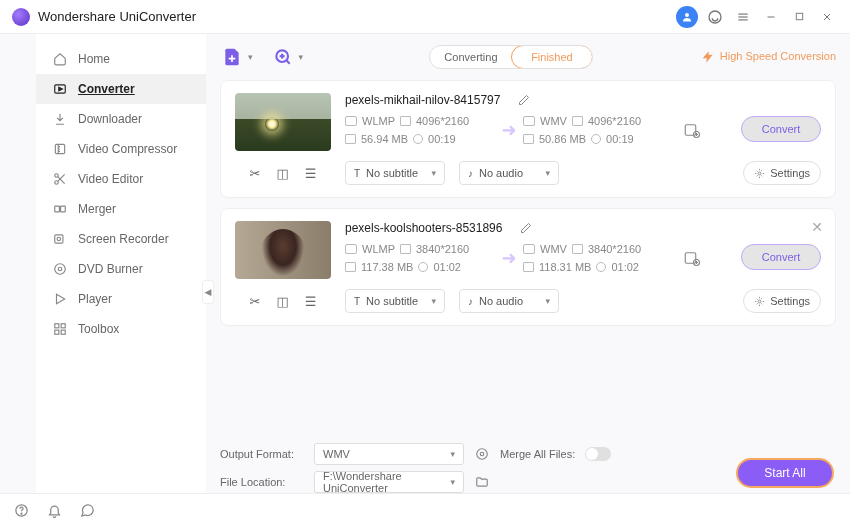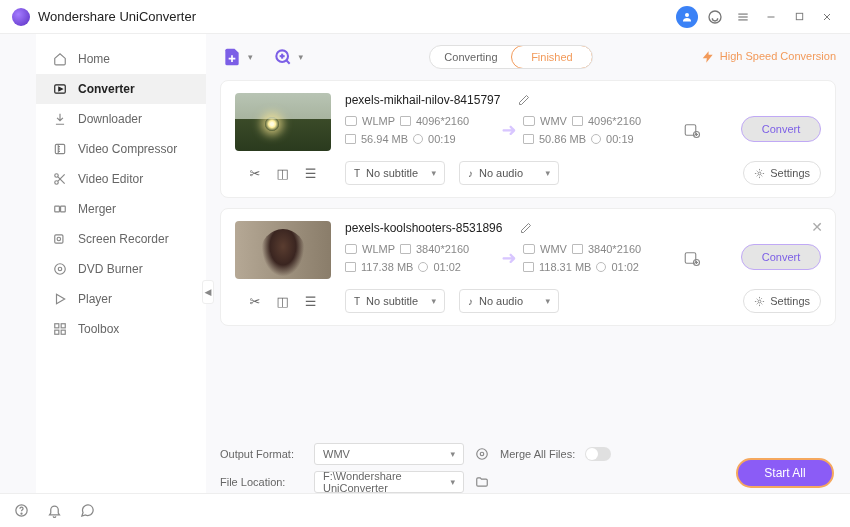--- a/index.html
+++ b/index.html
@@ -6,21 +6,21 @@
 body { width: 850px; height: 527px; background: #f9f9fb; overflow: hidden; color: #333; font-size: 12px; }
 .titlebar { height: 34px; display: flex; align-items: center; padding: 0 12px; background: #fff; border-bottom: 1px solid #eee; }
 .logo { width: 18px; height: 18px; border-radius: 50%; background: radial-gradient(circle at 35% 35%, #a47cff, #5a2fc2); margin-right: 8px; }
 .titlebar .title { font-size: 13px; font-weight: 500; color: #222; }
 .titlebar .sp { flex: 1; }
 .titlebar .tbtn { width: 22px; height: 22px; display: flex; align-items: center; justify-content: center; color: #666; margin-left: 6px; cursor: pointer; }
 .avatar { width: 22px; height: 22px; border-radius: 50%; background: #3b82f6; display: flex; align-items: center; justify-content: center; margin-left: 6px; }
 .shell { display: flex; height: 459px; margin-left: 36px; }
 .sidebar { width: 170px; background: #fff; padding-top: 10px; position: relative; }
 .si { display: flex; align-items: center; height: 30px; padding: 0 16px; color: #666; cursor: pointer; font-size: 12px; gap: 10px; }
-.si.active { font-weight: 700; color: #222; background: #f1f1f1; }
+.si.active { font-weight: 700; color: #222; background: #f1f1f1; text-decoration: underline; }
 .si .ic { width: 16px; height: 16px; display: flex; align-items: center; justify-content: center; color: #888; }
 .si.active .ic { color: #222; }
 .collapse { position: absolute; right: -8px; top: 246px; width: 12px; height: 24px; background: #fff; border: 1px solid #eee; border-radius: 3px; display: flex; align-items: center; justify-content: center; font-size: 9px; color: #888; }
 .main { flex: 1; display: flex; flex-direction: column; padding: 0 14px 0 14px; background: #f9f9fb; }
 .toolbar { height: 46px; display: flex; align-items: center; }
 .addbtn { width: 24px; height: 24px; display: flex; align-items: center; justify-content: center; color: #7c5fe6; margin-right: 4px; cursor: pointer; }
 .chev { font-size: 9px; color: #888; margin-right: 18px; }
 .segwrap { flex: 1; display: flex; justify-content: center; }
 .seg { display: flex; border: 1px solid #e0e0e0; border-radius: 14px; overflow: hidden; height: 24px; background: #fff; text-align: center; }
 .seg div { width: 82px; display: flex; align-items: center; justify-content: center; font-size: 11px; color: #666; cursor: pointer; }

